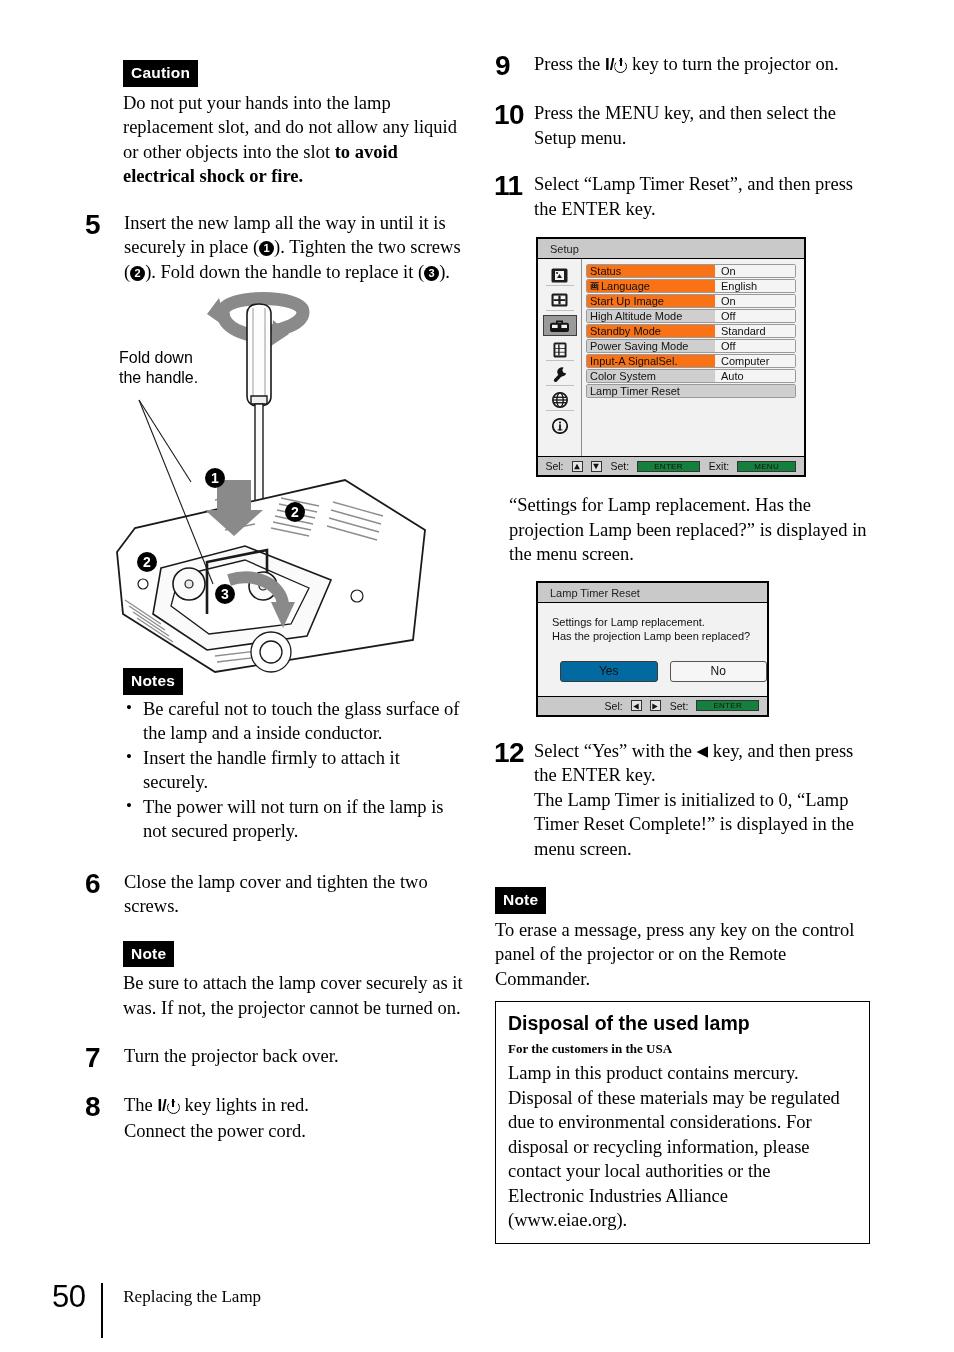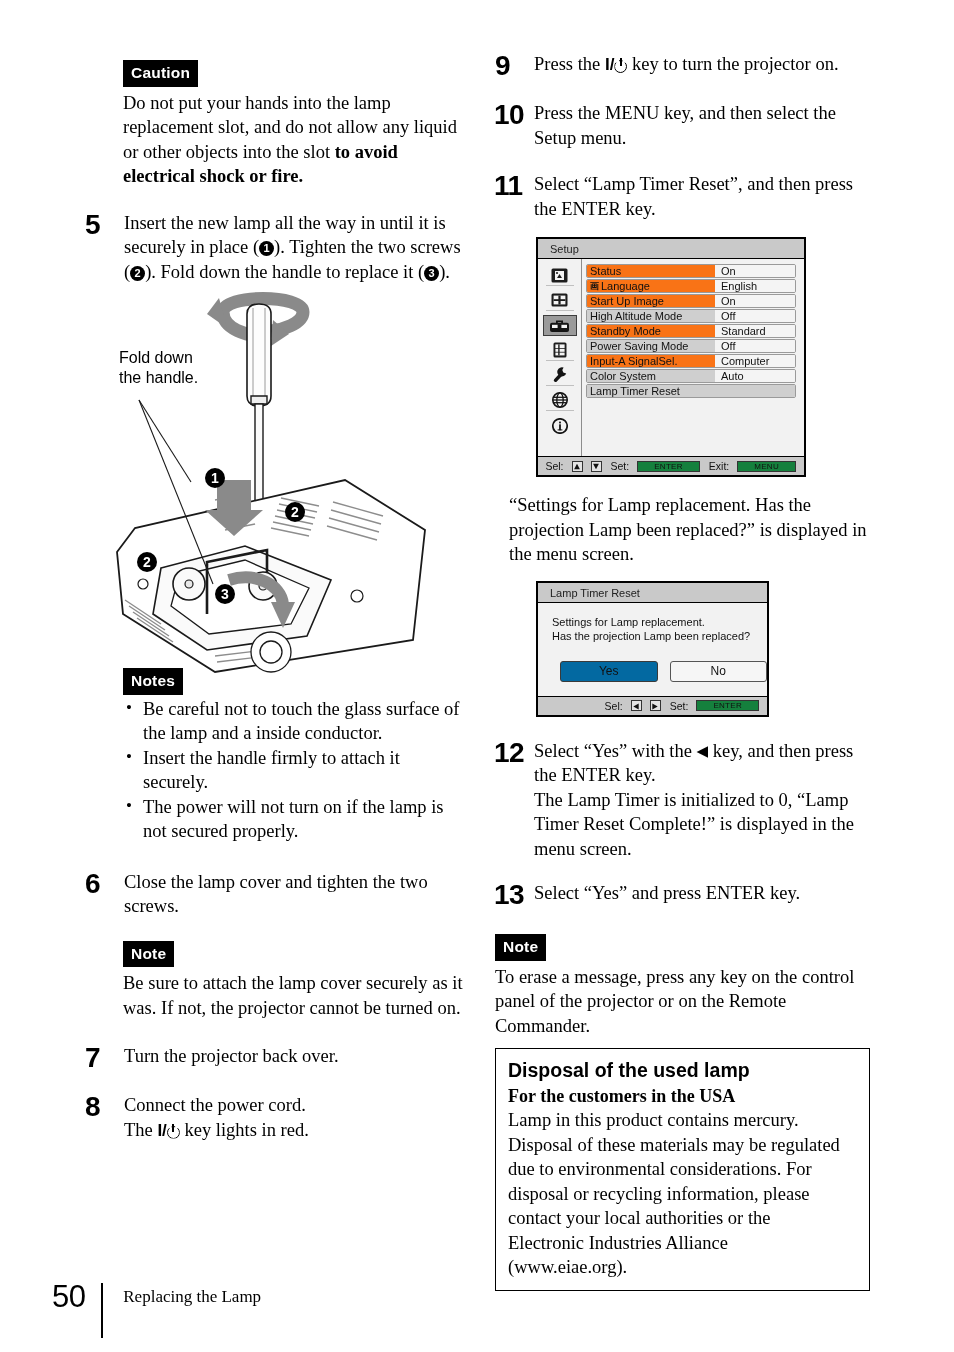--- a/index.html
+++ b/index.html
@@ -118,21 +118,21 @@
   .boxed .h1 {
     font-family: "Liberation Sans", sans-serif;
     font-weight: bold;
     font-size: 19.5px;
     line-height: 26px;
     margin-bottom: 1px;
   }
   .boxed .h2 {
     font-family: "Liberation Serif", serif;
     font-weight: bold;
-    font-size: 18px;
+    font-size: 13px;
     line-height: 24px;
   }
   .boxed p { margin: 0; font-size: 18.5px; line-height: 24.5px; }
 
   
   .osd {
     border: 2px solid #000;
     background: #f2f2f2;
     font-family: "Liberation Sans", sans-serif;
     position: relative;
@@ -400,24 +400,24 @@
     </div>
 
     <div class="step" style="margin-top:24px;">
       <div class="step-num w1">7</div>
       <div class="step-body body-text">Turn the projector back over.</div>
     </div>
 
     <div class="step" style="margin-top:22px;">
       <div class="step-num w1">8</div>
       <div class="step-body body-text">
-        <div>Connect the power cord.</div>
         <div>
           <span>The </span><span class="pwr"><span>I/</span><span class="ring"></span></span><span> key lights in red.</span>
         </div>
+        <div>Connect the power cord.</div>
       </div>
     </div>
   </div>
 
   <div class="col-right">
 
     <div class="step">
       <div class="step-num w1">9</div>
       <div class="step-body body-text">
         <span>Press the </span><span class="pwr"><span>I/</span><span class="ring"></span></span><span> key to turn the projector on.</span>
@@ -600,24 +600,20 @@
     </div>
 
     <div class="step" style="margin-top:22px;">
       <div class="step-num w2">12</div>
       <div class="step-body body-text">
         <span>Select “Yes” with the </span><span class="lt-tri">◀</span><span> key, and then press the ENTER key.</span>
         <div>The Lamp Timer is initialized to 0, “Lamp Timer Reset Complete!” is displayed in the menu screen.</div>
       </div>
     </div>
 
-    <div class="step" style="margin-top:20px;">
-      <div class="step-num w2">13</div>
-      <div class="step-body body-text">Select “Yes” and press ENTER key.</div>
-    </div>
 
     <div style="margin-top:26px;">
       <span class="badge">Note</span>
       <div class="body-text" style="margin-top:4px;">To erase a message, press any key on the control panel of the projector or on the Remote Commander.</div>
     </div>
 
     <div class="boxed">
       <div class="h1">Disposal of the used lamp</div>
       <div class="h2">For the customers in the USA</div>
       <p>Lamp in this product contains mercury. Disposal of these materials may be regulated due to environmental considerations. For disposal or recycling information, please contact your local authorities or the Electronic Industries Alliance (www.eiae.org).</p>

